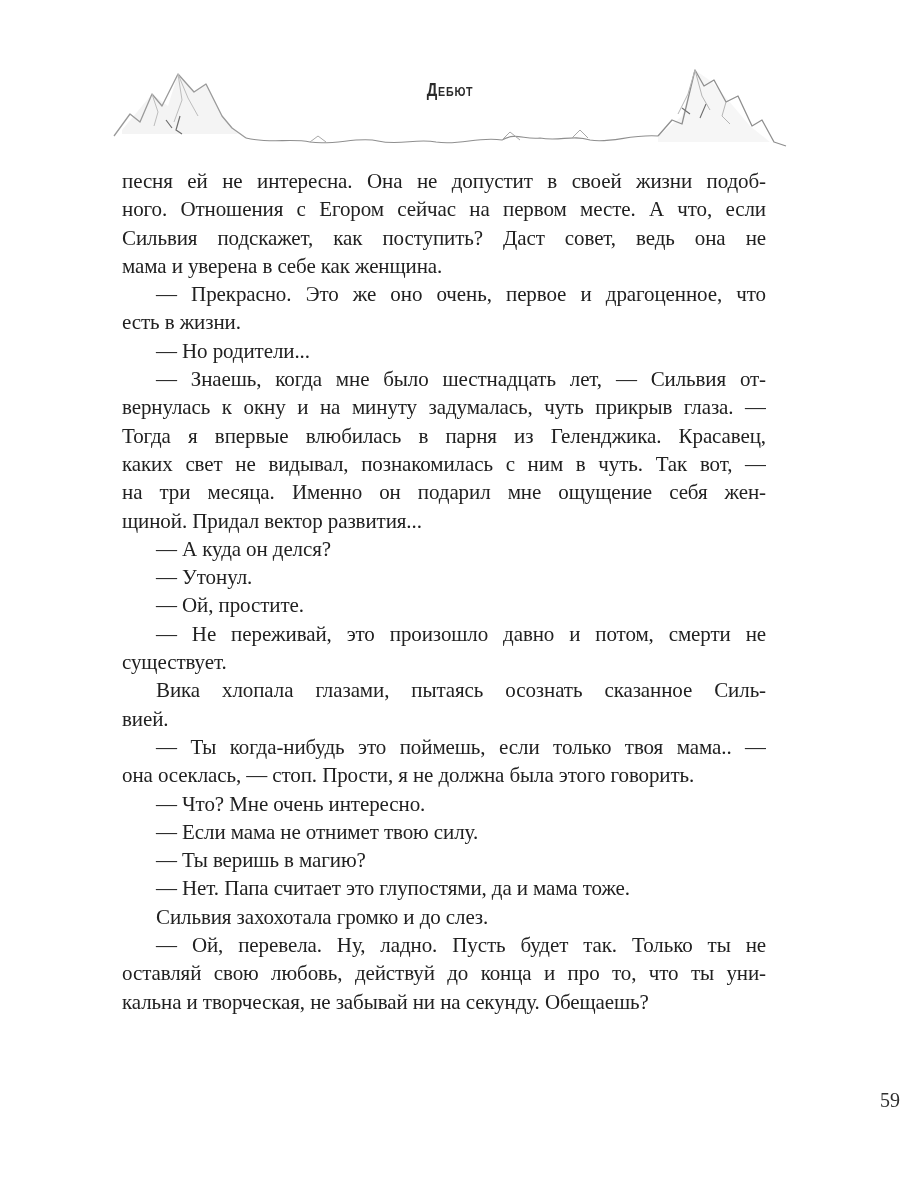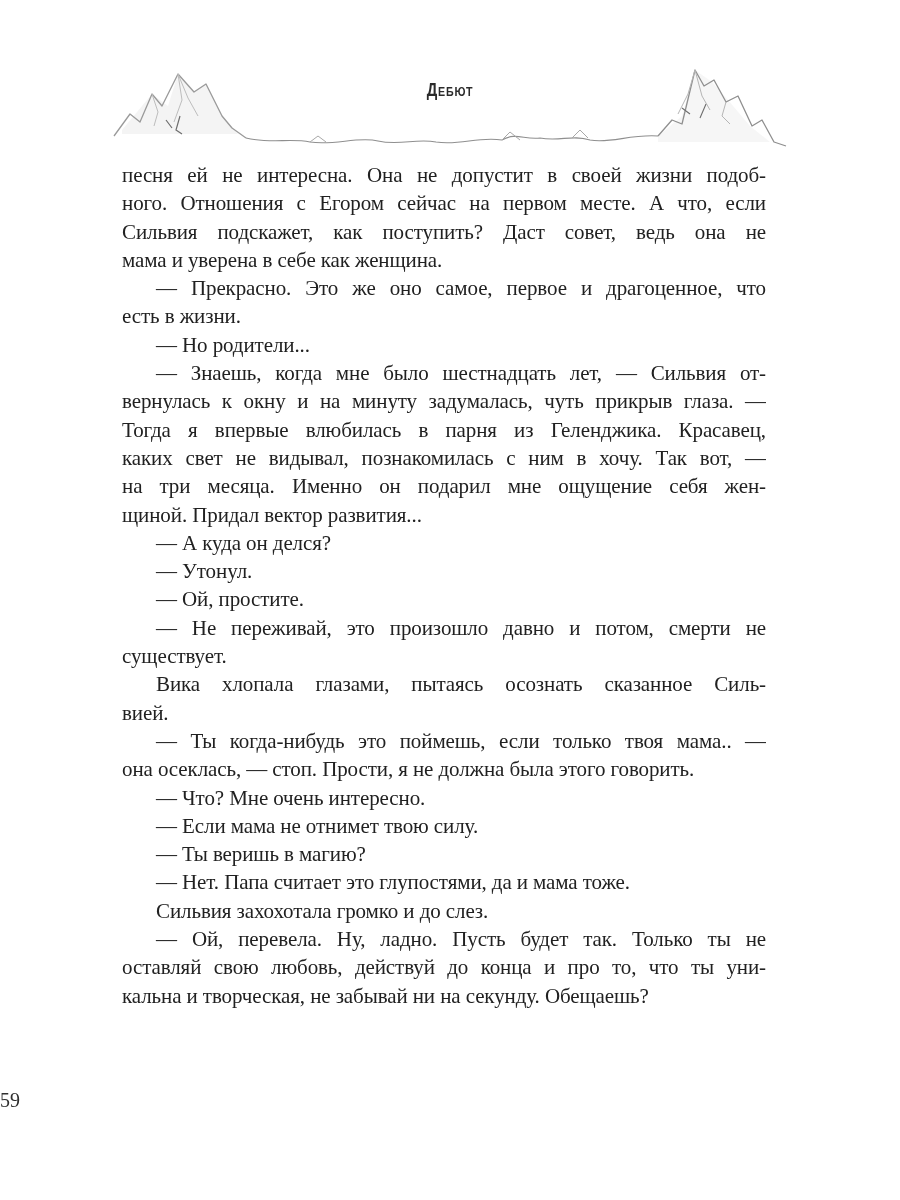--- a/index.html
+++ b/index.html
@@ -35,21 +35,21 @@
     font-size: 18px;
     font-weight: 600;
     letter-spacing: 1px;
     color: #2b2b2b;
     transform: scaleX(0.82);
     transform-origin: 50% 50%;
   }
   .text-block {
     position: absolute;
     left: 122px;
-    top: 161px;
+    top: 167px;
     width: 644px;
   }
   .para { margin: 0; padding: 0; }
   .line {
     line-height: 28.3px;
     height: 28.3px;
     font-size: 21px;
     text-align: justify;
     text-align-last: justify;
     white-space: nowrap;
@@ -59,21 +59,21 @@
   .line.last {
     text-align: right;
     text-align-last: left;
   }
   .line.indent { text-indent: 34px; }
   .page-number {
     position: absolute;
     left: 0;
     top: 1089px;
     width: 900px;
-    text-align: left;
+    text-align: right;
     font-size: 20px;
     color: #2f2f2f;
   }
 </style>
 </head>
 <body>
 
 <div class="page">
 
   <svg class="header-art" viewBox="0 0 680 92" fill="none" xmlns="http://www.w3.org/2000/svg">
@@ -96,31 +96,31 @@
   <div class="chapter-title">Дебют</div>
 
   <div class="text-block">
       <div class="para">
         <div class="line">песня ей не интересна. Она не допустит в своей жизни подоб-</div>
         <div class="line">ного. Отношения с Егором сейчас на первом месте. А что, если</div>
         <div class="line">Сильвия подскажет, как поступить? Даст совет, ведь она не</div>
         <div class="line last">мама и уверена в себе как женщина.</div>
       </div>
       <div class="para">
-        <div class="line indent">— Прекрасно. Это же оно самое, первое и драгоценное, что</div>
+        <div class="line indent">— Прекрасно. Это же оно очень, первое и драгоценное, что</div>
         <div class="line last">есть в жизни.</div>
       </div>
       <div class="para">
         <div class="line last indent">— Но родители...</div>
       </div>
       <div class="para">
         <div class="line indent">— Знаешь, когда мне было шестнадцать лет, — Сильвия от-</div>
         <div class="line">вернулась к окну и на минуту задумалась, чуть прикрыв глаза. —</div>
         <div class="line">Тогда я впервые влюбилась в парня из Геленджика. Красавец,</div>
-        <div class="line">каких свет не видывал, познакомилась с ним в хочу. Так вот, —</div>
+        <div class="line">каких свет не видывал, познакомилась с ним в чуть. Так вот, —</div>
         <div class="line">на три месяца. Именно он подарил мне ощущение себя жен-</div>
         <div class="line last">щиной. Придал вектор развития...</div>
       </div>
       <div class="para">
         <div class="line last indent">— А куда он делся?</div>
       </div>
       <div class="para">
         <div class="line last indent">— Утонул.</div>
       </div>
       <div class="para">

